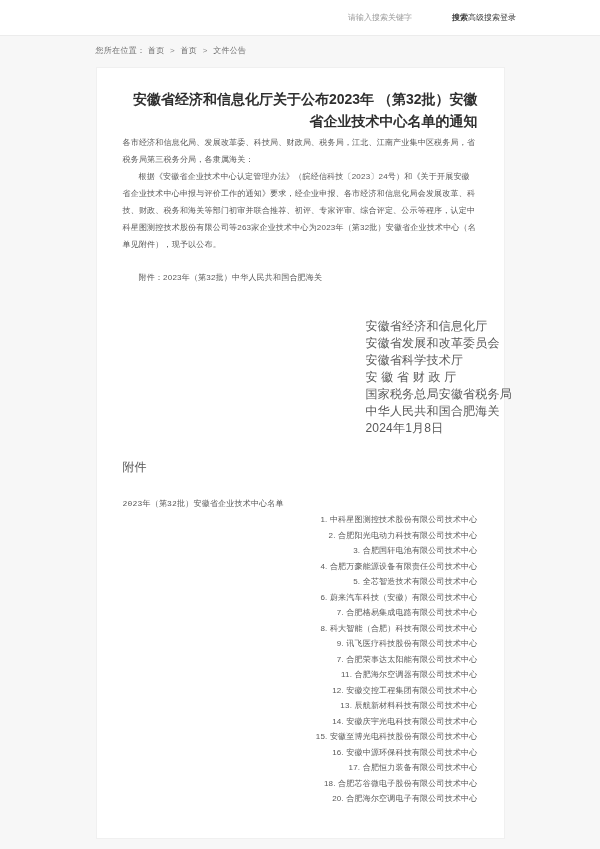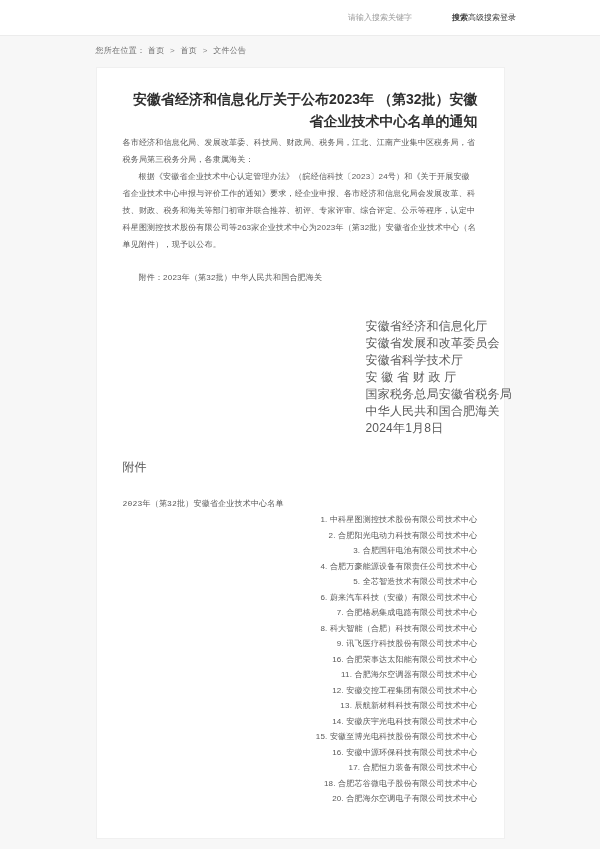--- a/index.html
+++ b/index.html
@@ -155,21 +155,21 @@
   <div class="list">
       <div>1. 中科星图测控技术股份有限公司技术中心</div>
       <div>2. 合肥阳光电动力科技有限公司技术中心</div>
       <div>3. 合肥国轩电池有限公司技术中心</div>
       <div>4. 合肥万豪能源设备有限责任公司技术中心</div>
       <div>5. 全芯智造技术有限公司技术中心</div>
       <div>6. 蔚来汽车科技（安徽）有限公司技术中心</div>
       <div>7. 合肥格易集成电路有限公司技术中心</div>
       <div>8. 科大智能（合肥）科技有限公司技术中心</div>
       <div>9. 讯飞医疗科技股份有限公司技术中心</div>
-      <div>16. 合肥荣事达太阳能有限公司技术中心</div>
+      <div>7. 合肥荣事达太阳能有限公司技术中心</div>
       <div>11. 合肥海尔空调器有限公司技术中心</div>
       <div>12. 安徽交控工程集团有限公司技术中心</div>
       <div>13. 辰航新材料科技有限公司技术中心</div>
       <div>14. 安徽庆宇光电科技有限公司技术中心</div>
       <div>15. 安徽至博光电科技股份有限公司技术中心</div>
       <div>16. 安徽中源环保科技有限公司技术中心</div>
       <div>17. 合肥恒力装备有限公司技术中心</div>
       <div>18. 合肥芯谷微电子股份有限公司技术中心</div>
       <div>20. 合肥海尔空调电子有限公司技术中心</div>
     </div>

